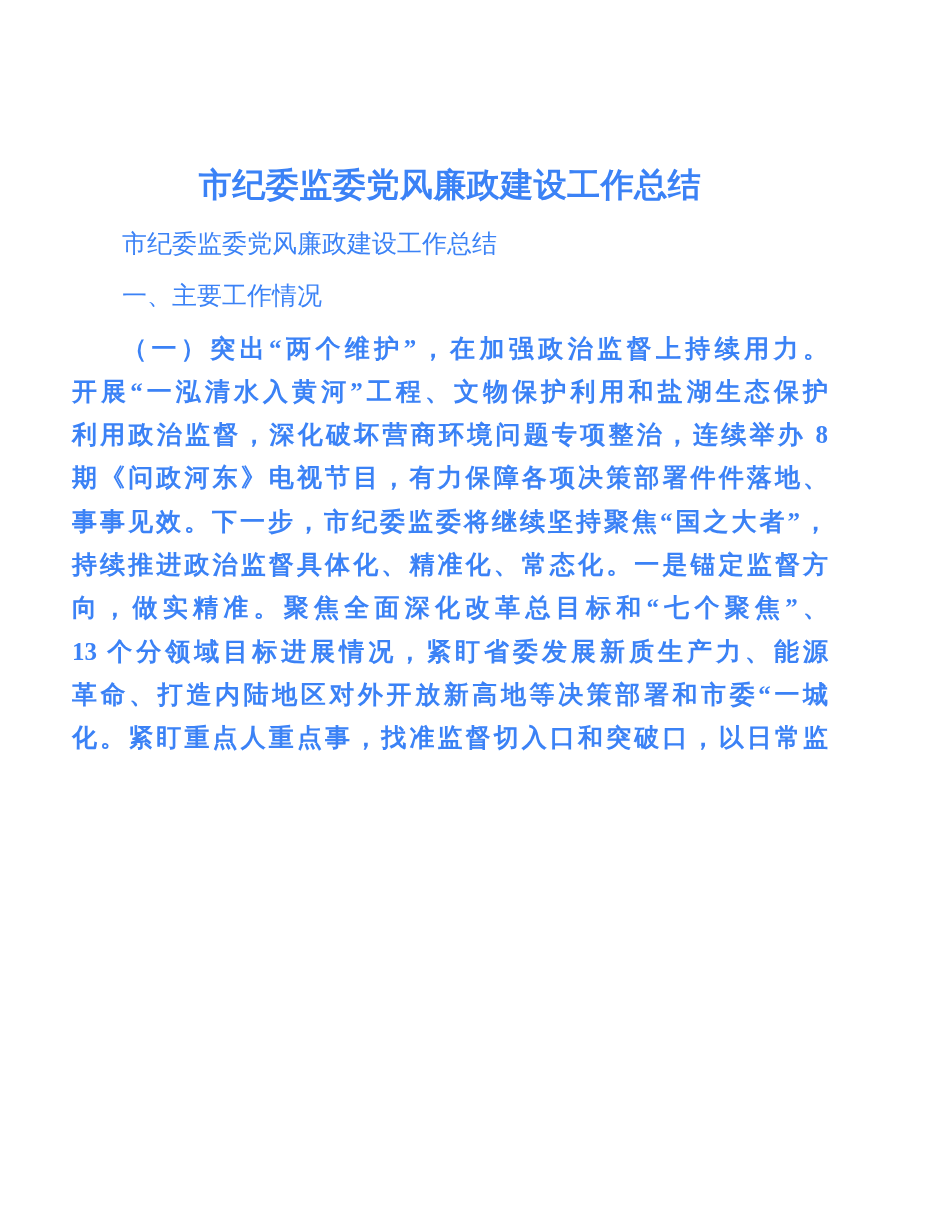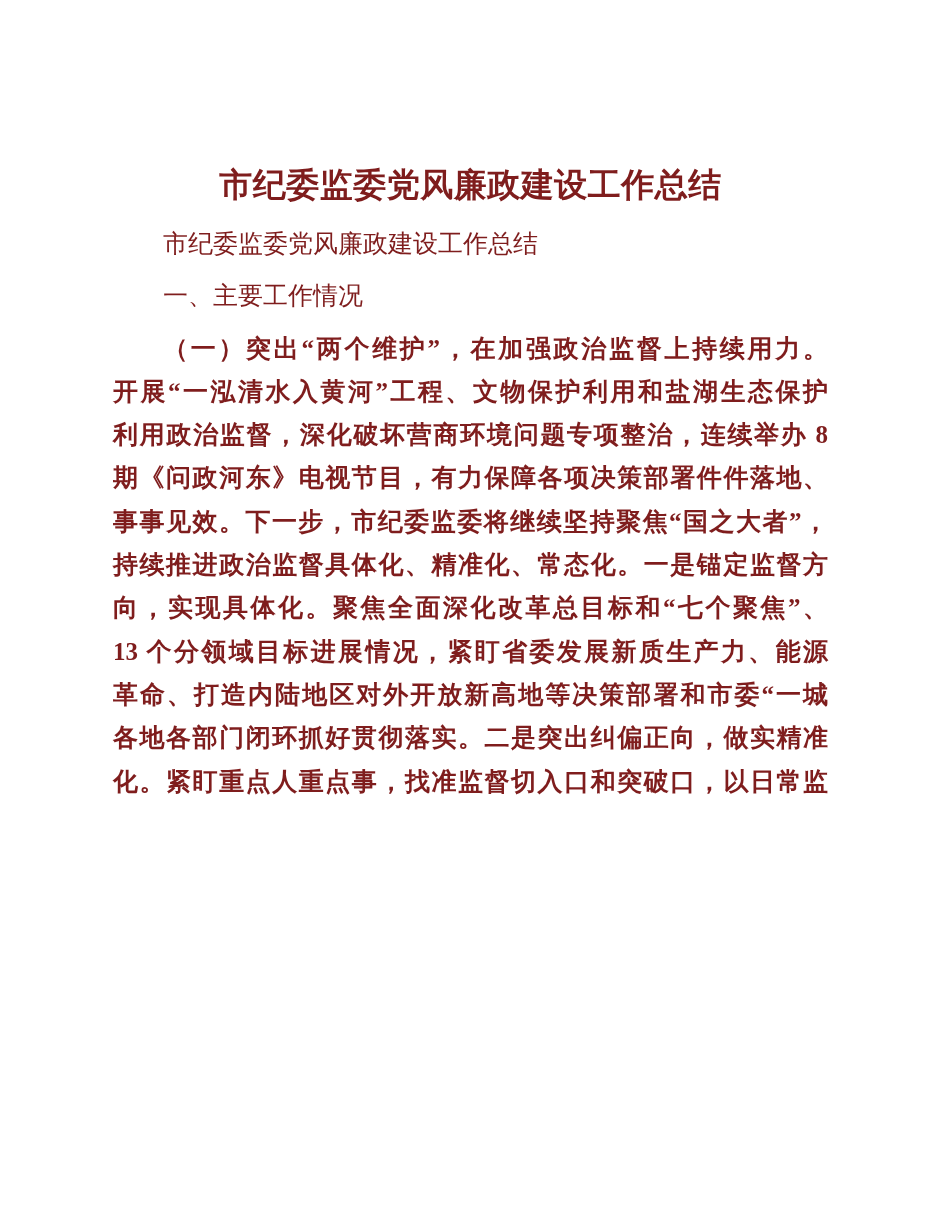--- a/index.html
+++ b/index.html
@@ -5,23 +5,23 @@
   html, body {
     margin: 0;
     padding: 0;
     background: #ffffff;
   }
   .page {
     position: relative;
     width: 950px;
     height: 1230px;
     background: #ffffff;
-    color: #7f1d1d;
+    color: #3b82f6;
     box-sizing: border-box;
-    padding: 162px 122px 0 113px;
+    padding: 162px 122px 0 72px;
     overflow: hidden;
   }
   .doc-title {
     font-family: "Liberation Sans", sans-serif;
     font-weight: bold;
     font-size: 33px;
     line-height: 46px;
     letter-spacing: 0.5px;
     text-align: center;
     margin: 0 0 14px 0;
@@ -59,20 +59,19 @@
       <div class="para role-heading">
         <div class="line indent">一、主要工作情况</div>
       </div>
       <div class="para role-body">
         <div class="line indent flush">（一）突出“两个维护”，在加强政治监督上持续用力。</div>
         <div class="line flush">开展“一泓清水入黄河”工程、文物保护利用和盐湖生态保护</div>
         <div class="line flush">利用政治监督，深化破坏营商环境问题专项整治，连续举办 8</div>
         <div class="line flush">期《问政河东》电视节目，有力保障各项决策部署件件落地、</div>
         <div class="line flush">事事见效。下一步，市纪委监委将继续坚持聚焦“国之大者”，</div>
         <div class="line flush">持续推进政治监督具体化、精准化、常态化。一是锚定监督方</div>
-        <div class="line flush">向，实现具体化。聚焦全面深化改革总目标和“七个聚焦”、</div>
+        <div class="line flush">向，做实精准。聚焦全面深化改革总目标和“七个聚焦”、</div>
         <div class="line flush">13 个分领域目标进展情况，紧盯省委发展新质生产力、能源</div>
         <div class="line flush">革命、打造内陆地区对外开放新高地等决策部署和市委“一城</div>
-        <div class="line flush">各地各部门闭环抓好贯彻落实。二是突出纠偏正向，做实精准</div>
         <div class="line flush">化。紧盯重点人重点事，找准监督切入口和突破口，以日常监</div>
       </div>
     </div>
 </div>
 
 </body></html>

